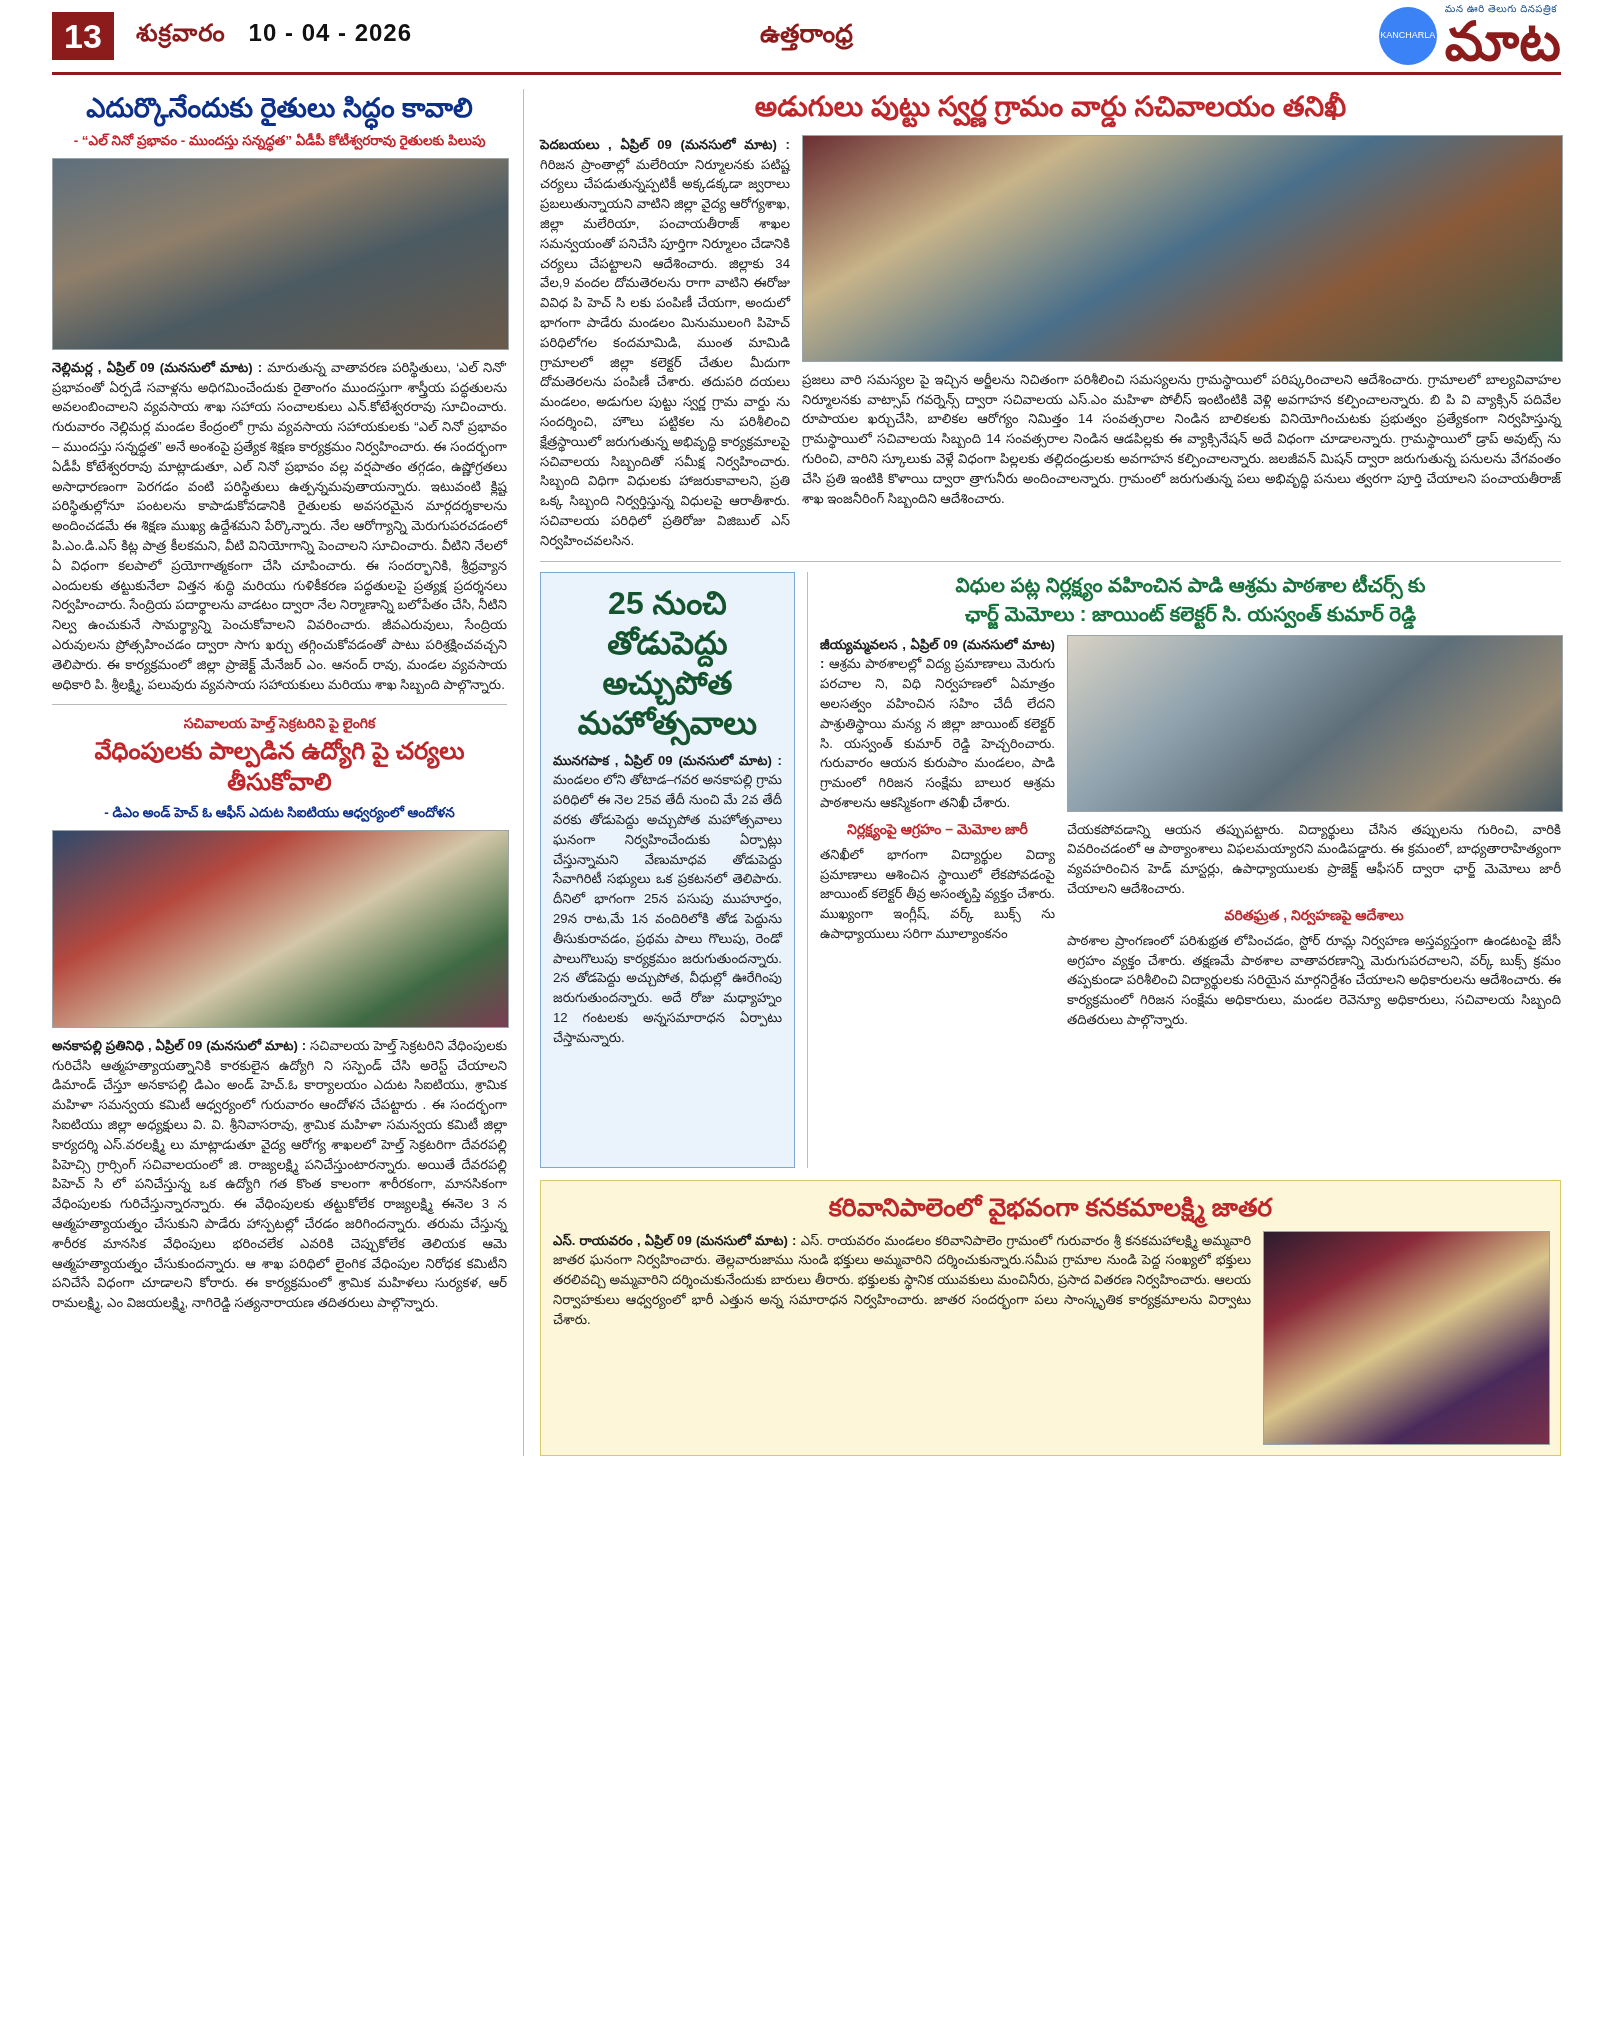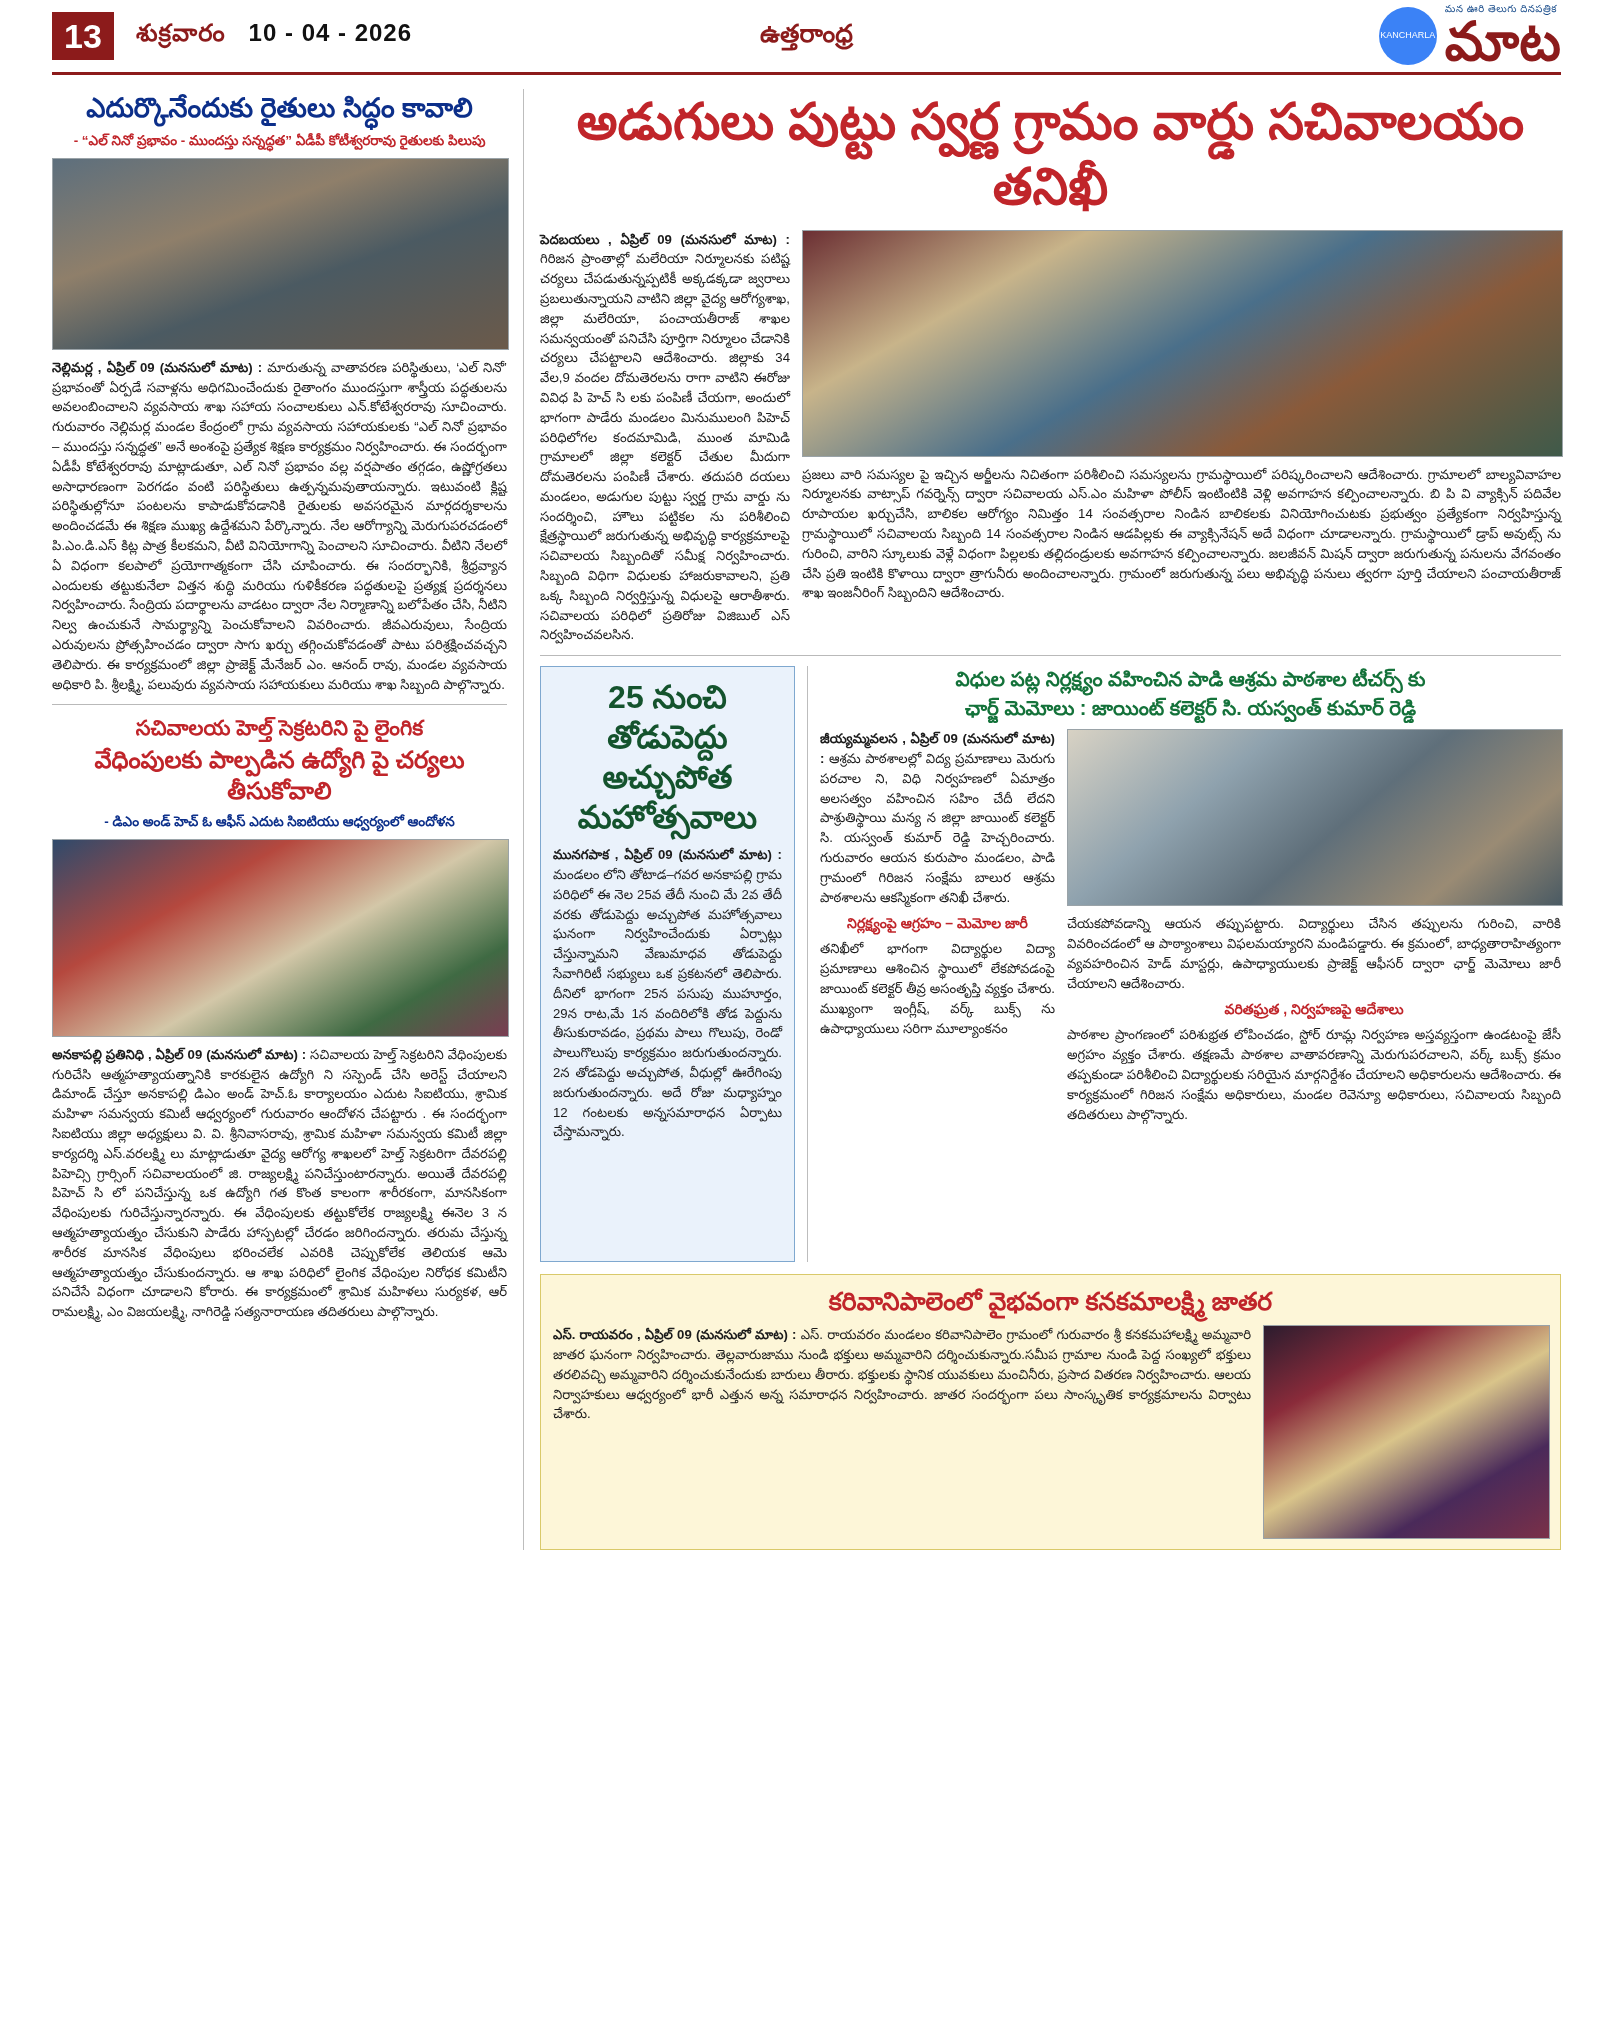--- a/index.html
+++ b/index.html
@@ -81,39 +81,39 @@
           <div class="ph-inner"></div>
         </div>
 
       <div class="body" style="margin-top:8px;">
         <b>నెల్లిమర్ల , ఏప్రిల్ 09 (మనసులో మాట) :</b>
         <span>మారుతున్న వాతావరణ పరిస్థితులు, ‘ఎల్ నినో’ ప్రభావంతో ఏర్పడే సవాళ్లను అధిగమించేందుకు రైతాంగం ముందస్తుగా శాస్త్రీయ పద్ధతులను అవలంబించాలని వ్యవసాయ శాఖ సహాయ సంచాలకులు ఎన్.కోటేశ్వరరావు సూచించారు. గురువారం నెల్లిమర్ల మండల కేంద్రంలో గ్రామ వ్యవసాయ సహాయకులకు “ఎల్ నినో ప్రభావం – ముందస్తు సన్నద్ధత” అనే అంశంపై ప్రత్యేక శిక్షణ కార్యక్రమం నిర్వహించారు. ఈ సందర్భంగా ఏడీపీ కోటేశ్వరరావు మాట్లాడుతూ, ఎల్ నినో ప్రభావం వల్ల వర్షపాతం తగ్గడం, ఉష్ణోగ్రతలు అసాధారణంగా పెరగడం వంటి పరిస్థితులు ఉత్పన్నమవుతాయన్నారు. ఇటువంటి క్లిష్ట పరిస్థితుల్లోనూ పంటలను కాపాడుకోవడానికి రైతులకు అవసరమైన మార్గదర్శకాలను అందించడమే ఈ శిక్షణ ముఖ్య ఉద్దేశమని పేర్కొన్నారు. నేల ఆరోగ్యాన్ని మెరుగుపరచడంలో పి.ఎం.డి.ఎస్ కిట్ల పాత్ర కీలకమని, వీటి వినియోగాన్ని పెంచాలని సూచించారు. వీటిని నేలలో ఏ విధంగా కలపాలో ప్రయోగాత్మకంగా చేసి చూపించారు. ఈ సందర్భానికి, శ్రీధ్రవ్యాన ఎందులకు తట్టుకునేలా విత్తన శుద్ధి మరియు గుళికీకరణ పద్ధతులపై ప్రత్యక్ష ప్రదర్శనలు నిర్వహించారు. సేంద్రియ పదార్థాలను వాడటం ద్వారా నేల నిర్మాణాన్ని బలోపేతం చేసి, నీటిని నిల్వ ఉంచుకునే సామర్థ్యాన్ని పెంచుకోవాలని వివరించారు. జీవఎరువులు, సేంద్రియ ఎరువులను ప్రోత్సహించడం ద్వారా సాగు ఖర్చు తగ్గించుకోవడంతో పాటు పరిశ్రక్షించవచ్చని తెలిపారు. ఈ కార్యక్రమంలో జిల్లా ప్రాజెక్ట్ మేనేజర్ ఎం. ఆనంద్ రావు, మండల వ్యవసాయ అధికారి పి. శ్రీలక్ష్మి, పలువురు వ్యవసాయ సహాయకులు మరియు శాఖ సిబ్బంది పాల్గొన్నారు.</span>
       </div>
 
       <hr class="rule">
 
-      <div class="hl-red" style="font-size:21px;">సచివాలయ హెల్త్ సెక్రటరిని పై లైంగిక</div>
+      <div class="hl-red" style="font-size:14px;">సచివాలయ హెల్త్ సెక్రటరిని పై లైంగిక</div>
       <div class="hl-red" style="font-size:24px;margin-top:3px;">వేధింపులకు పాల్పడిన ఉద్యోగి పై చర్యలు తీసుకోవాలి</div>
       <div class="sub-red" style="color:#0c2f8a;">- డిఎం అండ్ హెచ్ ఓ ఆఫీస్ ఎదుట సిఐటియు ఆధ్వర్యంలో ఆందోళన</div>
 
       <div class="photo ph2" style="height:196px;">
           <div class="ph-inner"></div>
         </div>
 
       <div class="body" style="margin-top:8px;">
         <b>అనకాపల్లి ప్రతినిధి , ఏప్రిల్ 09 (మనసులో మాట) :</b>
         <span>సచివాలయ హెల్త్ సెక్రటరిని వేధింపులకు గురిచేసి ఆత్మహత్యాయత్నానికి కారకులైన ఉద్యోగి ని సస్పెండ్ చేసి అరెస్ట్ చేయాలని డిమాండ్ చేస్తూ అనకాపల్లి డిఎం అండ్ హెచ్.ఓ కార్యాలయం ఎదుట సిఐటియు, శ్రామిక మహిళా సమన్వయ కమిటీ ఆధ్వర్యంలో గురువారం ఆందోళన చేపట్టారు . ఈ సందర్భంగా సిఐటియు జిల్లా అధ్యక్షులు వి. వి. శ్రీనివాసరావు, శ్రామిక మహిళా సమన్వయ కమిటీ జిల్లా కార్యదర్శి ఎస్.వరలక్ష్మి లు మాట్లాడుతూ వైద్య ఆరోగ్య శాఖలలో హెల్త్ సెక్రటరిగా దేవరపల్లి పిహెచ్సి గ్రార్సింగ్ సచివాలయంలో జి. రాజ్యలక్ష్మి పనిచేస్తుంటారన్నారు. అయితే దేవరపల్లి పిహెచ్ సి లో పనిచేస్తున్న ఒక ఉద్యోగి గత కొంత కాలంగా శారీరకంగా, మానసికంగా వేధింపులకు గురిచేస్తున్నారన్నారు. ఈ వేధింపులకు తట్టుకోలేక రాజ్యలక్ష్మి ఈనెల 3 న ఆత్మహత్యాయత్నం చేసుకుని పాడేరు హాస్పటల్లో చేరడం జరిగిందన్నారు. తరుమ చేస్తున్న శారీరక మానసిక వేధింపులు భరించలేక ఎవరికి చెప్పుకోలేక తెలియక ఆమె ఆత్మహత్యాయత్నం చేసుకుందన్నారు. ఆ శాఖ పరిధిలో లైంగిక వేధింపుల నిరోధక కమిటీని పనిచేసే విధంగా చూడాలని కోరారు. ఈ కార్యక్రమంలో శ్రామిక మహిళలు సుర్యకళ, ఆర్ రామలక్ష్మి, ఎం విజయలక్ష్మి, నాగిరెడ్డి సత్యనారాయణ తదితరులు పాల్గొన్నారు.</span>
       </div>
     </div>
 
     <div class="vrule"></div>
 
     <div style="flex:1;">
 
-      <div class="hl-red" style="font-size:51px;color:#c0252a;margin-bottom:10px;">అడుగులు పుట్టు స్వర్ణ గ్రామం వార్డు సచివాలయం తనిఖీ</div>
+      <div class="hl-red" style="font-size:28px;color:#c0252a;margin-bottom:10px;">అడుగులు పుట్టు స్వర్ణ గ్రామం వార్డు సచివాలయం తనిఖీ</div>
 
       <div class="flexrow">
         <div style="width:250px;flex:none;">
           <div class="body">
             <b>పెదబయలు , ఏప్రిల్ 09 (మనసులో మాట) :</b>
             <span>గిరిజన ప్రాంతాల్లో మలేరియా నిర్మూలనకు పటిష్ట చర్యలు చేపడుతున్నప్పటికీ అక్కడక్కడా జ్వరాలు ప్రబలుతున్నాయని వాటిని జిల్లా వైద్య ఆరోగ్యశాఖ, జిల్లా మలేరియా, పంచాయతీరాజ్ శాఖల సమన్వయంతో పనిచేసి పూర్తిగా నిర్మూలం చేడానికి చర్యలు చేపట్టాలని ఆదేశించారు. జిల్లాకు 34 వేల,9 వందల దోమతెరలను రాగా వాటిని ఈరోజు వివిధ పి హెచ్ సి లకు పంపిణీ చేయగా, అందులో భాగంగా పాడేరు మండలం మినుములంగి పిహెచ్ పరిధిలోగల కందమామిడి, ముంత మామిడి గ్రామాలలో జిల్లా కలెక్టర్ చేతుల మీదుగా దోమతెరలను పంపిణీ చేశారు. తదుపరి దయలు మండలం, అడుగుల పుట్టు స్వర్ణ గ్రామ వార్డు ను సందర్శించి, హౌలు పట్టికల ను పరిశీలించి క్షేత్రస్థాయిలో జరుగుతున్న అభివృద్ధి కార్యక్రమాలపై సచివాలయ సిబ్బందితో సమీక్ష నిర్వహించారు. సిబ్బంది విధిగా విధులకు హాజరుకావాలని, ప్రతి ఒక్క సిబ్బంది నిర్వర్తిస్తున్న విధులపై ఆరాతీశారు. సచివాలయ పరిధిలో ప్రతిరోజు విజిబుల్ ఎస్ నిర్వహించవలసిన.</span>
           </div>
         </div>
         <div style="flex:1;">
           <div class="photo ph3" style="height:225px;">

